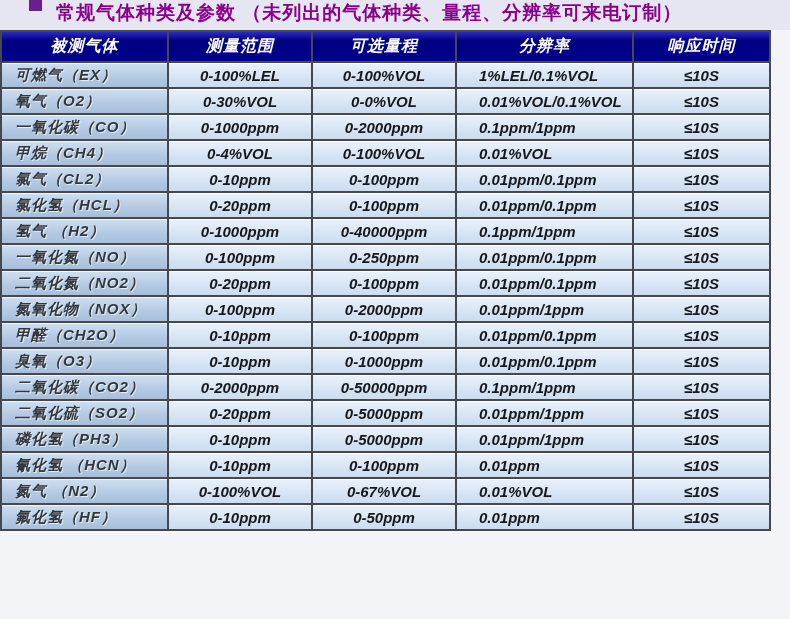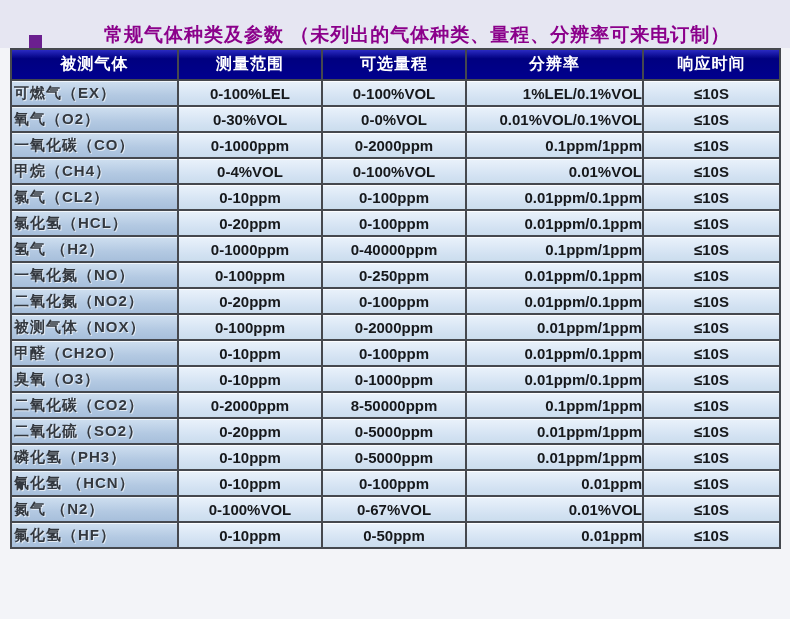--- a/index.html
+++ b/index.html
@@ -3,46 +3,45 @@
 <meta charset="utf-8">
 <style>
   html,body{margin:0;padding:0;}
   body{
     width:790px;height:619px;
     background:#f3f4f8;
     font-family:"Liberation Sans","DejaVu Sans",sans-serif;
     overflow:hidden;
   }
   .title-bar{
-    height:48px;
+    height:30px;
     background:#e6e6f2;
     display:flex;
-    align-items:flex-end;
-    gap:48px;
+    align-items:flex-start;
   }
   .bullet{
     display:inline-block;
     width:13px;height:13px;
     background:#6b1f8f;
     margin-left:29px;
     margin-top:-2px;
   }
   .title-text{
     margin-left:14px;
     color:#8b008b;
     font-size:19px;
     font-weight:bold;
     letter-spacing:1px;
     white-space:nowrap;
   }
   table.spec-table{
     border-collapse:collapse;
     table-layout:fixed;
-    margin-left:10px;
     width:769px;
+    font-style:italic;
   }
   .spec-table th,.spec-table td{
     border:2px solid #45484e;
     padding:0;
     overflow:hidden;
     white-space:nowrap;
   }
   .spec-table thead th{
     height:29px;
     background:linear-gradient(180deg,#2a2ac2 0%,#000080 30%,#00008e 100%);
@@ -57,29 +56,29 @@
     font-size:15px;
     font-weight:bold;
     color:#16181b;
     background:linear-gradient(180deg,#eaf2fb 0%,#d3e2f2 70%,#cbddee 100%);
     box-shadow:inset 0 1px 0 rgba(255,255,255,0.85);
   }
   .spec-table tbody td.col0{
     background:linear-gradient(180deg,#cfdff0 0%,#b3c9e2 60%,#a7bfdb 100%);
     box-shadow:inset 0 1px 0 rgba(255,255,255,0.7);
     text-align:left;
-    padding-left:2px;
+    padding-left:13px;
     color:#33383f;
     text-shadow:1px 1px 0 rgba(255,255,255,0.65);
     letter-spacing:1px;
   }
   .spec-table tbody td.col1,
   .spec-table tbody td.col2,
   .spec-table tbody td.col4{ text-align:center; }
-  .spec-table tbody td.col3{ text-align:right; padding-left:22px; }
+  .spec-table tbody td.col3{ text-align:left; padding-left:22px; }
 </style>
 </head>
 <body>
 
 <div class="title-bar">
   <span class="bullet"></span>
   <span class="title-text">常规气体种类及参数 （未列出的气体种类、量程、分辨率可来电订制）</span>
 </div>
 
 <table class="spec-table">
@@ -157,21 +156,21 @@
         <td class="col4">≤10S</td>
       </tr>
       <tr>
         <td class="col0">二氧化氮（NO2）</td>
         <td class="col1">0-20ppm</td>
         <td class="col2">0-100ppm</td>
         <td class="col3">0.01ppm/0.1ppm</td>
         <td class="col4">≤10S</td>
       </tr>
       <tr>
-        <td class="col0">被测气体（NOX）</td>
+        <td class="col0">氮氧化物（NOX）</td>
         <td class="col1">0-100ppm</td>
         <td class="col2">0-2000ppm</td>
         <td class="col3">0.01ppm/1ppm</td>
         <td class="col4">≤10S</td>
       </tr>
       <tr>
         <td class="col0">甲醛（CH2O）</td>
         <td class="col1">0-10ppm</td>
         <td class="col2">0-100ppm</td>
         <td class="col3">0.01ppm/0.1ppm</td>
@@ -180,21 +179,21 @@
       <tr>
         <td class="col0">臭氧（O3）</td>
         <td class="col1">0-10ppm</td>
         <td class="col2">0-1000ppm</td>
         <td class="col3">0.01ppm/0.1ppm</td>
         <td class="col4">≤10S</td>
       </tr>
       <tr>
         <td class="col0">二氧化碳（CO2）</td>
         <td class="col1">0-2000ppm</td>
-        <td class="col2">8-50000ppm</td>
+        <td class="col2">0-50000ppm</td>
         <td class="col3">0.1ppm/1ppm</td>
         <td class="col4">≤10S</td>
       </tr>
       <tr>
         <td class="col0">二氧化硫（SO2）</td>
         <td class="col1">0-20ppm</td>
         <td class="col2">0-5000ppm</td>
         <td class="col3">0.01ppm/1ppm</td>
         <td class="col4">≤10S</td>
       </tr>

